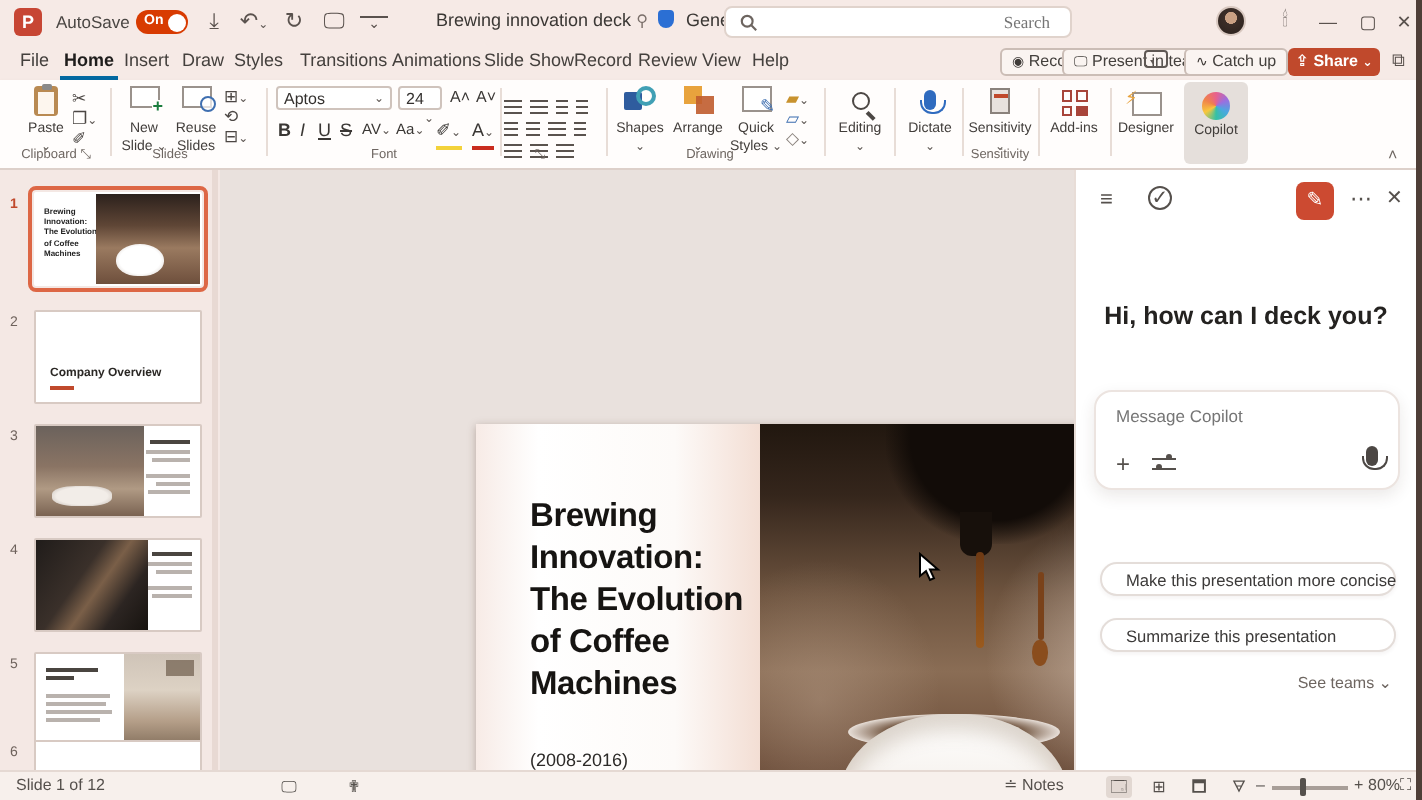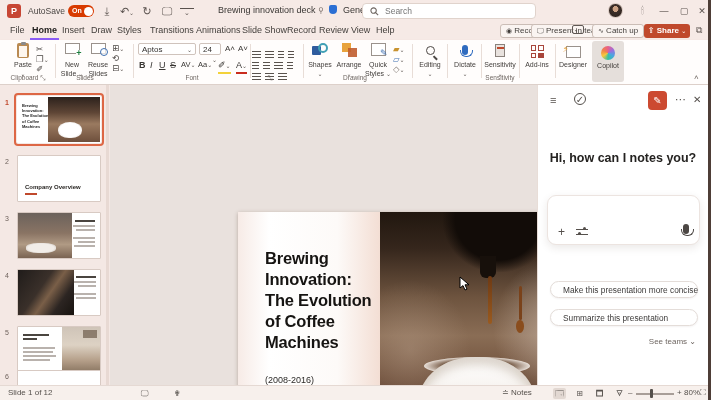--- a/index.html
+++ b/index.html
@@ -14,29 +14,29 @@
   .toggle { position:absolute; left:68px; top:5px; width:26px; height:12px; background:#d83b01; border-radius:6px; }
   .toggle .on { position:absolute; left:4px; top:2px; font-size:7px; color:#fff; font-weight:bold; }
   .toggle .knob { position:absolute; right:1.5px; top:1.5px; width:9px; height:9px; background:#fff; border-radius:50%; }
   .qat { position:absolute; top:3px; height:16px; font-size:11px; color:#5a524e; text-align:center; line-height:16px; }
   .docgroup { position:absolute; left:218px; top:5px; font-size:9px; color:#3a3734; white-space:nowrap; }
   .docgroup .pin { color:#7a6f6a; font-size:8px; }
   .shield { display:inline-block; width:8px; height:9px; background:#2b6fd4; border-radius:2px 2px 4px 4px; vertical-align:-1px; margin:0 3px; }
   .saved { color:#7a6f6a; }
   .searchbox { position:absolute; left:362px; top:3px; width:174px; height:16px; background:#fff; border:1px solid #e0d3cc; border-radius:4px; font-size:8.5px; color:#6d6560; line-height:14px; padding-left:22px; }
   .searchbox svg { position:absolute; left:7px; top:3px; }
-  .searchbox input { border:none; outline:none; width:140px; font-size:8.5px; background:transparent; font-family:Liberation Sans, sans-serif; color:#3c3a39; }
+  .searchbox input { border:none; outline:none; width:140px; font-size:8.5px; background:transparent; font-family:Liberation Serif, serif; color:#3c3a39;text-align:right; }
   .avatar { position:absolute; left:608px; top:3px; width:15px; height:15px; border-radius:50%; background:radial-gradient(circle at 50% 38%, #caa184 28%, #3c2e28 30%, #2a211d 100%); border:1px solid #d8c8c0; }
   .bulb { position:absolute; left:636px; top:4px; width:13px; height:13px; color:#5a524e; font-size:10px; text-align:center; line-height:13px; }
   .wbtn { position:absolute; top:0; width:20px; height:22px; text-align:center; line-height:22px; font-size:9px; color:#5a524e; }
 
   
   .tabrow { position:absolute; top:22px; left:0; width:711px; height:18px; background:#f6eae6; }
   .tab { position:absolute; top:0; height:18px; line-height:17px; font-size:9px; color:#44403d; padding:0 2px; }
-  .tab.active { color:#1f1d1c; font-weight:bold; border-bottom:2px solid #8b5cf6; }
+  .tab.active { color:#1f1d1c; font-weight:bold; border-bottom:2px solid #0369a1; }
   .pillbtn { position:absolute; top:2px; height:14px; border:1px solid #cbbdb6; border-radius:3px; background:#faf4f1; font-size:8px; color:#44403d; line-height:12px; padding:0 5px; white-space:nowrap; }
   .pillbtn .dot { color:#3f3b38; font-size:7px; }
   .sharebtn { position:absolute; top:2px; left:644px; height:14px; width:46px; background:#c0492c; border:none; border-radius:3px; color:#fff; font-size:8px; line-height:14px; text-align:center; font-weight:bold; }
   .shareout { position:absolute; top:3px; left:696px; font-size:9px; color:#5a524e; }
   .bubble { position:absolute; top:3px; left:572px; width:12px; height:9px; border:1px solid #5f5854; border-radius:2px; }
   .bubble:after { content:""; position:absolute; left:2px; bottom:-3px; border:3px solid transparent; border-top-color:#5f5854; border-left-width:2px; border-right-width:0; }
 
   
   .ribbon { position:absolute; top:40px; left:0; width:711px; height:45px; background:#fffdfc; border-bottom:1px solid #ddd0ca; box-shadow:0 1px 2px rgba(120,90,70,.12); }
   .gdiv { position:absolute; top:4px; width:1px; height:34px; background:#e8ddd7; }
@@ -373,22 +373,23 @@
       <path d="M1,1 L1,12 L4,9.6 L6,14 L8,13.1 L6,8.8 L10,8.8 Z" fill="#fff" stroke="#000" stroke-width="1"></path>
     </svg>
   </div>
 
   <div class="copilot">
     <div class="cp-ic" style="left:12px;top:9px;">≡</div>
     <div class="cp-ic" style="left:36px;top:8px;font-size:10px;border:1px solid #55504c;border-radius:50%;width:12px;height:12px;line-height:11px;text-align:center;">✓</div>
     <div class="cp-new">✎</div>
     <div class="cp-ic" style="left:137px;top:8px;">⋯</div>
     <div class="cp-ic" style="left:155px;top:9px;font-size:10px;">✕</div>
-    <div class="cp-greet">Hi, how can I notes you?</div>
+    <div class="cp-greet">Hi, how can I deck you?</div>
     <div class="cp-card">
+      <input type="text" placeholder="Message Copilot" style="">
       <span class="plus">+</span>
       <span class="tune"></span>
       <span class="cp-mic"><span class="mic-ic"></span></span>
     </div>
     <div class="cp-pill" style="top:224px;">Summarize this presentation</div>
     <div class="cp-pill" style="top:196px;">Make this presentation more concise</div>
     <div class="cp-more">See teams ⌄</div>
   </div>
 
   <div class="statusbar">

